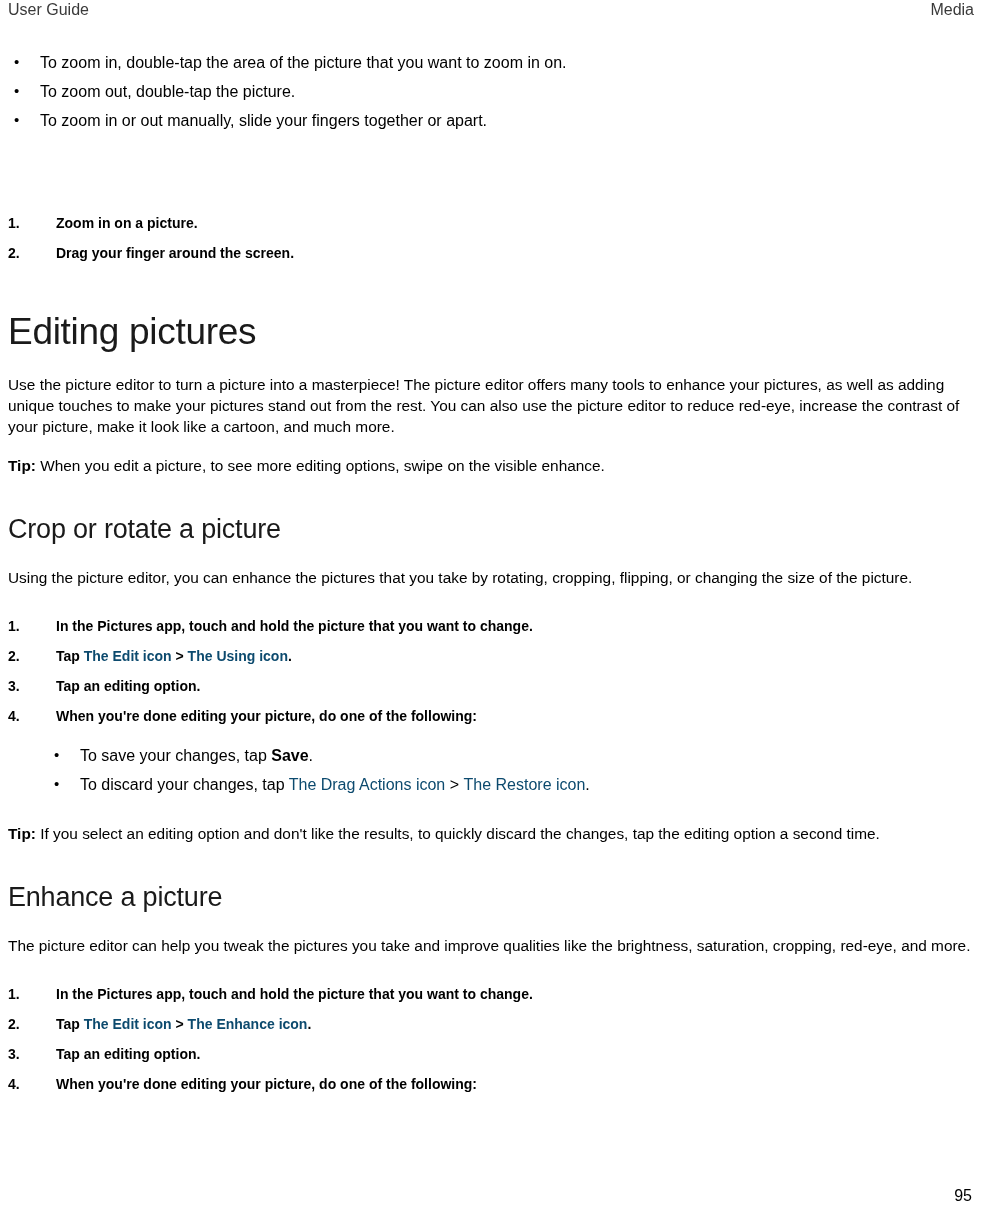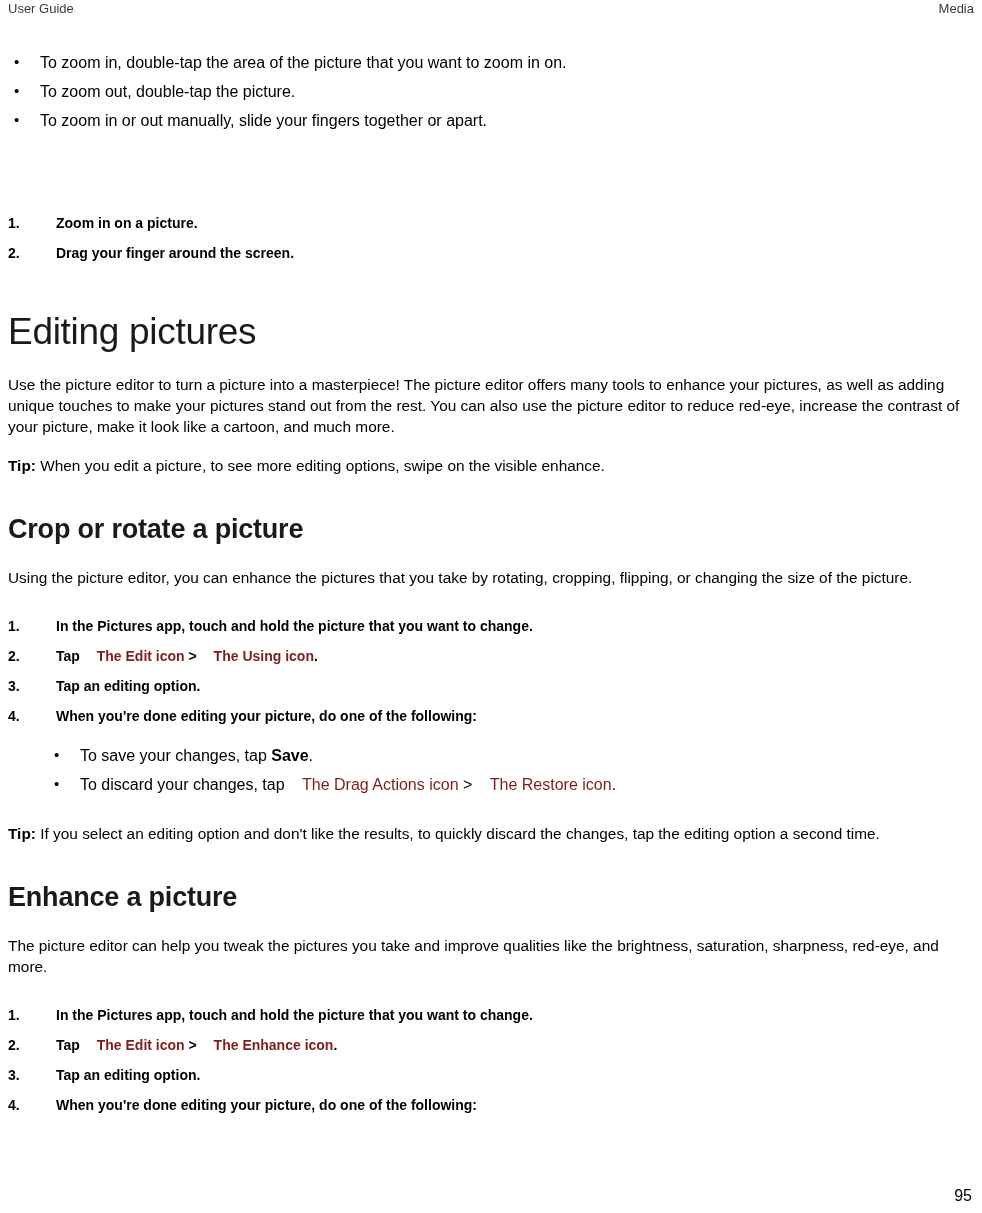--- a/index.html
+++ b/index.html
@@ -22,21 +22,21 @@
     box-sizing: border-box;
   }
 
   
   .running-header {
     position: absolute;
     top: 0px;
     left: 0px;
     width: 982px;
     height: 24px;
-    font-size: 13px;
+    font-size: 16px;
     color: #3a3a3a;
   }
   .running-header .hdr-left {
     position: absolute;
     left: 8px;
     top: 1px;
     letter-spacing: 0px;
   }
   .running-header .hdr-right {
     position: absolute;
@@ -56,37 +56,36 @@
   h1.sec-title {
     font-size: 37px;
     font-weight: 400;
     line-height: 1.0;
     margin: 0;
     letter-spacing: -0.3px;
     color: #1a1a1a;
   }
   h2.sub-title {
     font-size: 27px;
-    font-weight: 700;
+    font-weight: 400;
     line-height: 1.0;
     margin: 0;
     letter-spacing: -0.2px;
     color: #1a1a1a;
   }
 
   p.para {
     font-size: 15.4px;
     line-height: 21px;
     margin: 0;
     color: #000000;
   }
   .bold { font-weight: bold; }
   .iconref {
-    color: #7f1d1d;
-    margin-left: 13px;
+    color: #0c4a6e;
   }
   .sep {
     color: #000000;
   }
 
   
   ul.blist {
     list-style: none;
     margin: 0;
     padding: 0;
@@ -227,21 +226,21 @@
     <div class="sp-20"></div>
 
     <p class="para"><span class="bold">Tip:</span><span> If you select an editing option and don't like the results, to quickly discard the changes, tap the editing option a second time.</span></p>
 
     <div class="sp-40"></div>
 
     <h2 class="sub-title">Enhance a picture</h2>
 
     <div class="sp-24"></div>
 
-    <p class="para">The picture editor can help you tweak the pictures you take and improve qualities like the brightness, saturation, sharpness, red-eye, and more.</p>
+    <p class="para">The picture editor can help you tweak the pictures you take and improve qualities like the brightness, saturation, cropping, red-eye, and more.</p>
 
     <div class="sp-28"></div>
 
     <ol class="nlist">
       <li><span>In the Pictures app, touch and hold the picture that you want to change.</span></li>
       <li><span>Tap </span><span class="iconref">The Edit icon</span>&nbsp;<span class="sep">&gt;</span>&nbsp;<span class="iconref">The Enhance icon</span><span>.</span></li>
       <li><span>Tap an editing option.</span></li>
       <li><span>When you're done editing your picture, do one of the following:</span></li>
     </ol>
 

